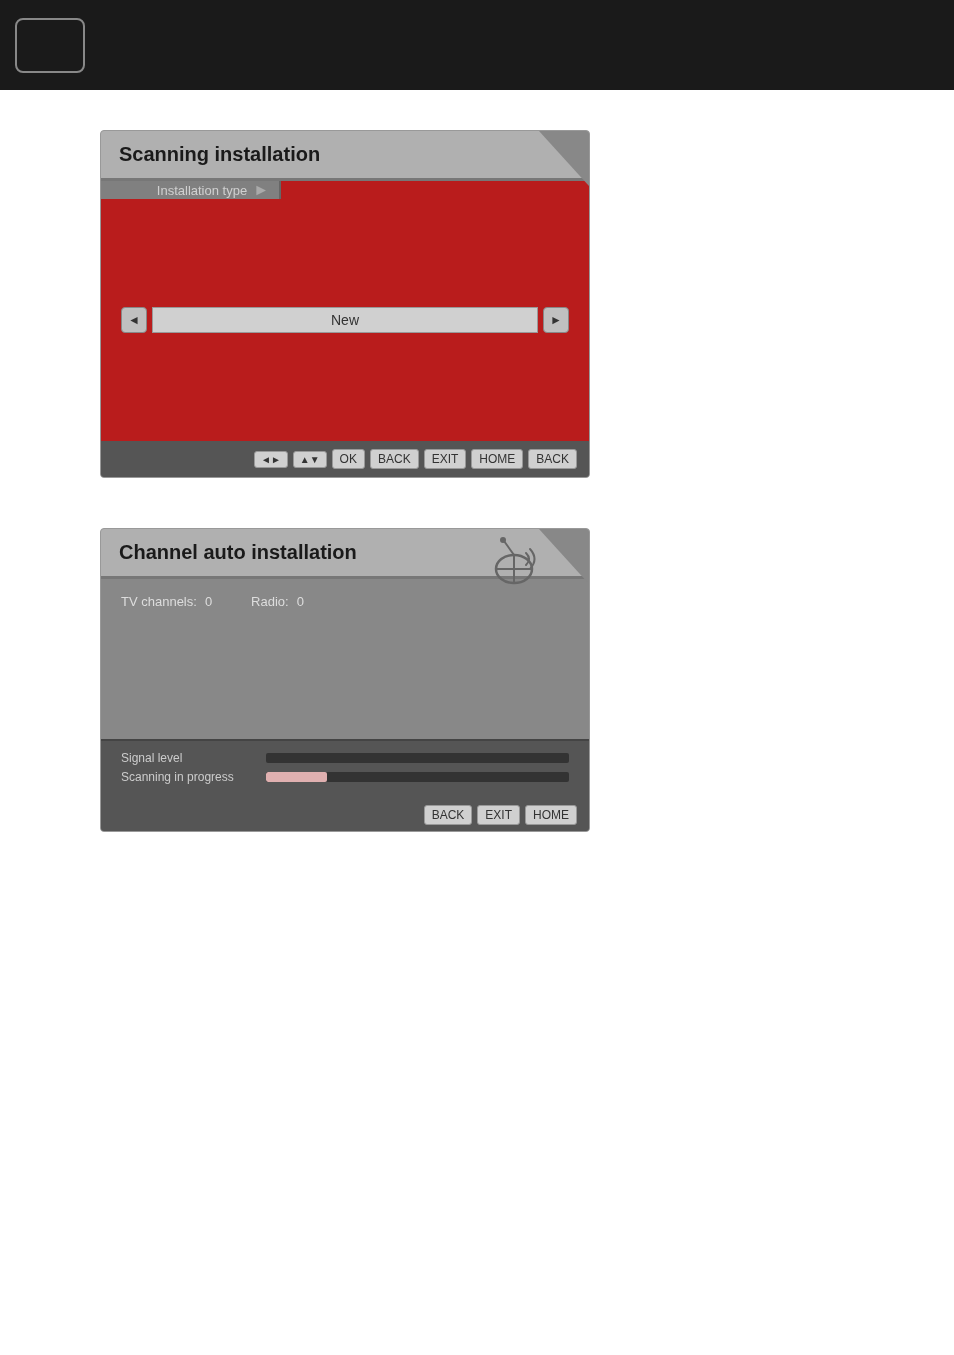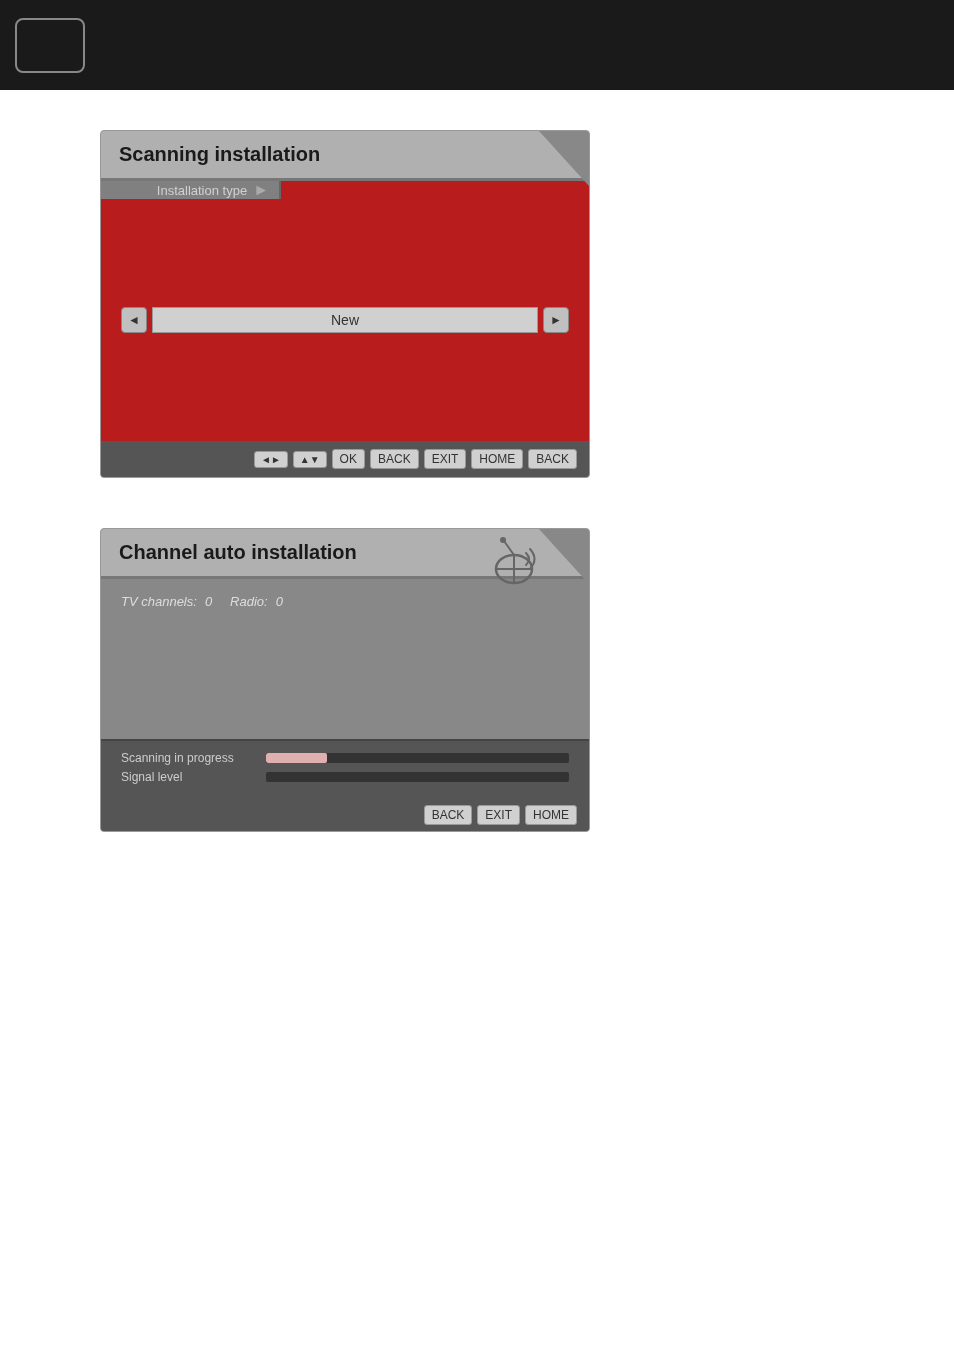--- a/index.html
+++ b/index.html
@@ -200,23 +200,22 @@
 
     .panel2-body {
       background: #888;
       padding: 15px 20px;
       min-height: 160px;
     }
 
     .channels-info {
       display: flex;
       align-items: center;
-      gap: 18px;
+      gap: 39px;
       margin-bottom: 15px;
-      font-style: italic;
     }
 
     .channel-info-item {
       display: flex;
       align-items: center;
       gap: 8px;
       color: #ddd;
       font-size: 13px;
     }
 
@@ -354,30 +353,30 @@
           <span>Radio:</span>
           <span>0</span>
         </div>
       </div>
       <div class="panel2-middle"></div>
     </div>
 
     <div class="panel2-progress-section">
 
       <div class="progress-row">
+        <span class="progress-label">Signal level</span>
+        <div class="progress-bar-container">
+          <div class="progress-bar-fill signal-level"></div>
+        </div>
+      </div>
+
+      <div class="progress-row">
         <span class="progress-label">Scanning in progress</span>
         <div class="progress-bar-container">
           <div class="progress-bar-fill" style="width: 20%; background: #e0b0b0;"></div>
-        </div>
-      </div>
-
-      <div class="progress-row">
-        <span class="progress-label">Signal level</span>
-        <div class="progress-bar-container">
-          <div class="progress-bar-fill signal-level"></div>
         </div>
       </div>
 
     </div>
 
     <div class="panel2-footer">
       <div class="footer-btn">BACK</div>
       <div class="footer-btn">EXIT</div>
       <div class="footer-btn">HOME</div>
     </div>

